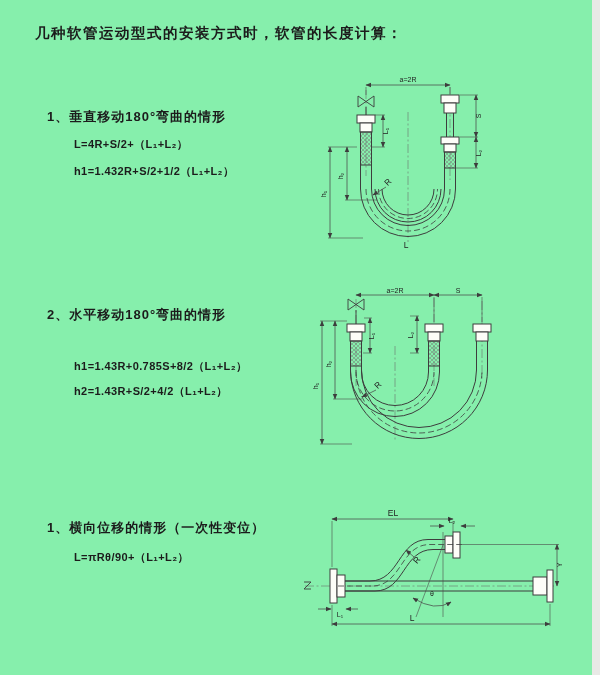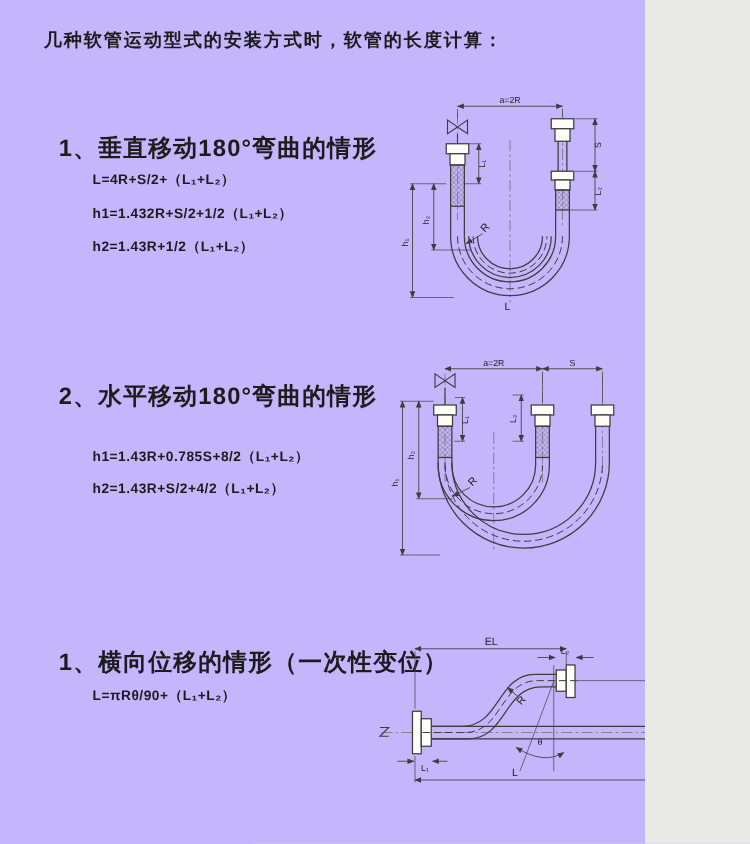--- a/index.html
+++ b/index.html
@@ -1,20 +1,20 @@
 <!DOCTYPE html>
 <html><head>
 <meta charset="utf-8">
 <style>
   html,body{margin:0;padding:0;}
   body{background:#e9e9e6;font-family:"Liberation Sans",sans-serif;}
-  .page{position:relative;width:516px;height:675px;background:#c4b5fd;overflow:hidden;color:#1c1c1c;}
+  .page{position:relative;width:592px;height:675px;background:#86efac;overflow:hidden;color:#1c1c1c;}
   .t{position:absolute;white-space:nowrap;line-height:1.1;}
   .title{left:35px;top:26px;font-size:14.5px;font-weight:700;letter-spacing:1.5px;}
-  .head{left:47px;font-size:19px;font-weight:700;letter-spacing:1px;}
+  .head{left:47px;font-size:13px;font-weight:700;letter-spacing:1px;}
   .f{left:74px;font-size:11px;font-weight:600;letter-spacing:.4px;}
   .dia{position:absolute;}
   
   svg{display:block;}
   .ln{stroke:#3d3d3d;stroke-width:1;fill:none;}
   .ln2{stroke:#3d3d3d;stroke-width:.9;fill:none;}
   .dim{stroke:#4a4a4a;stroke-width:.75;fill:none;}
   .ext{stroke:#4a4a4a;stroke-width:.6;fill:none;}
   .cl{stroke:#666;stroke-width:.55;fill:none;stroke-dasharray:9 2.5 2 2.5;}
   .hd{stroke:#3d3d3d;stroke-width:.8;fill:none;stroke-dasharray:6 3;}
@@ -27,21 +27,20 @@
 </head>
 <body>
 
 <div class="page">
 
   <div class="t title">几种软管运动型式的安装方式时，软管的长度计算：</div>
 
   <div class="t head" style="top:110px">1、垂直移动180°弯曲的情形</div>
   <div class="t f" style="top:138px">L=4R+S/2+（L₁+L₂）</div>
   <div class="t f" style="top:165px">h1=1.432R+S/2+1/2（L₁+L₂）</div>
-  <div class="t f" style="top:192px">h2=1.43R+1/2（L₁+L₂）</div>
 
   <div class="t head" style="top:308px">2、水平移动180°弯曲的情形</div>
   <div class="t f" style="top:360px">h1=1.43R+0.785S+8/2（L₁+L₂）</div>
   <div class="t f" style="top:385px">h2=1.43R+S/2+4/2（L₁+L₂）</div>
 
   <div class="t head" style="top:521px">1、横向位移的情形（一次性变位）</div>
   <div class="t f" style="top:551px">L=πRθ/90+（L₁+L₂）</div>
 
   <div class="dia" style="left:315px;top:70px">
   <svg width="265" height="188" viewBox="0 0 265 188">

